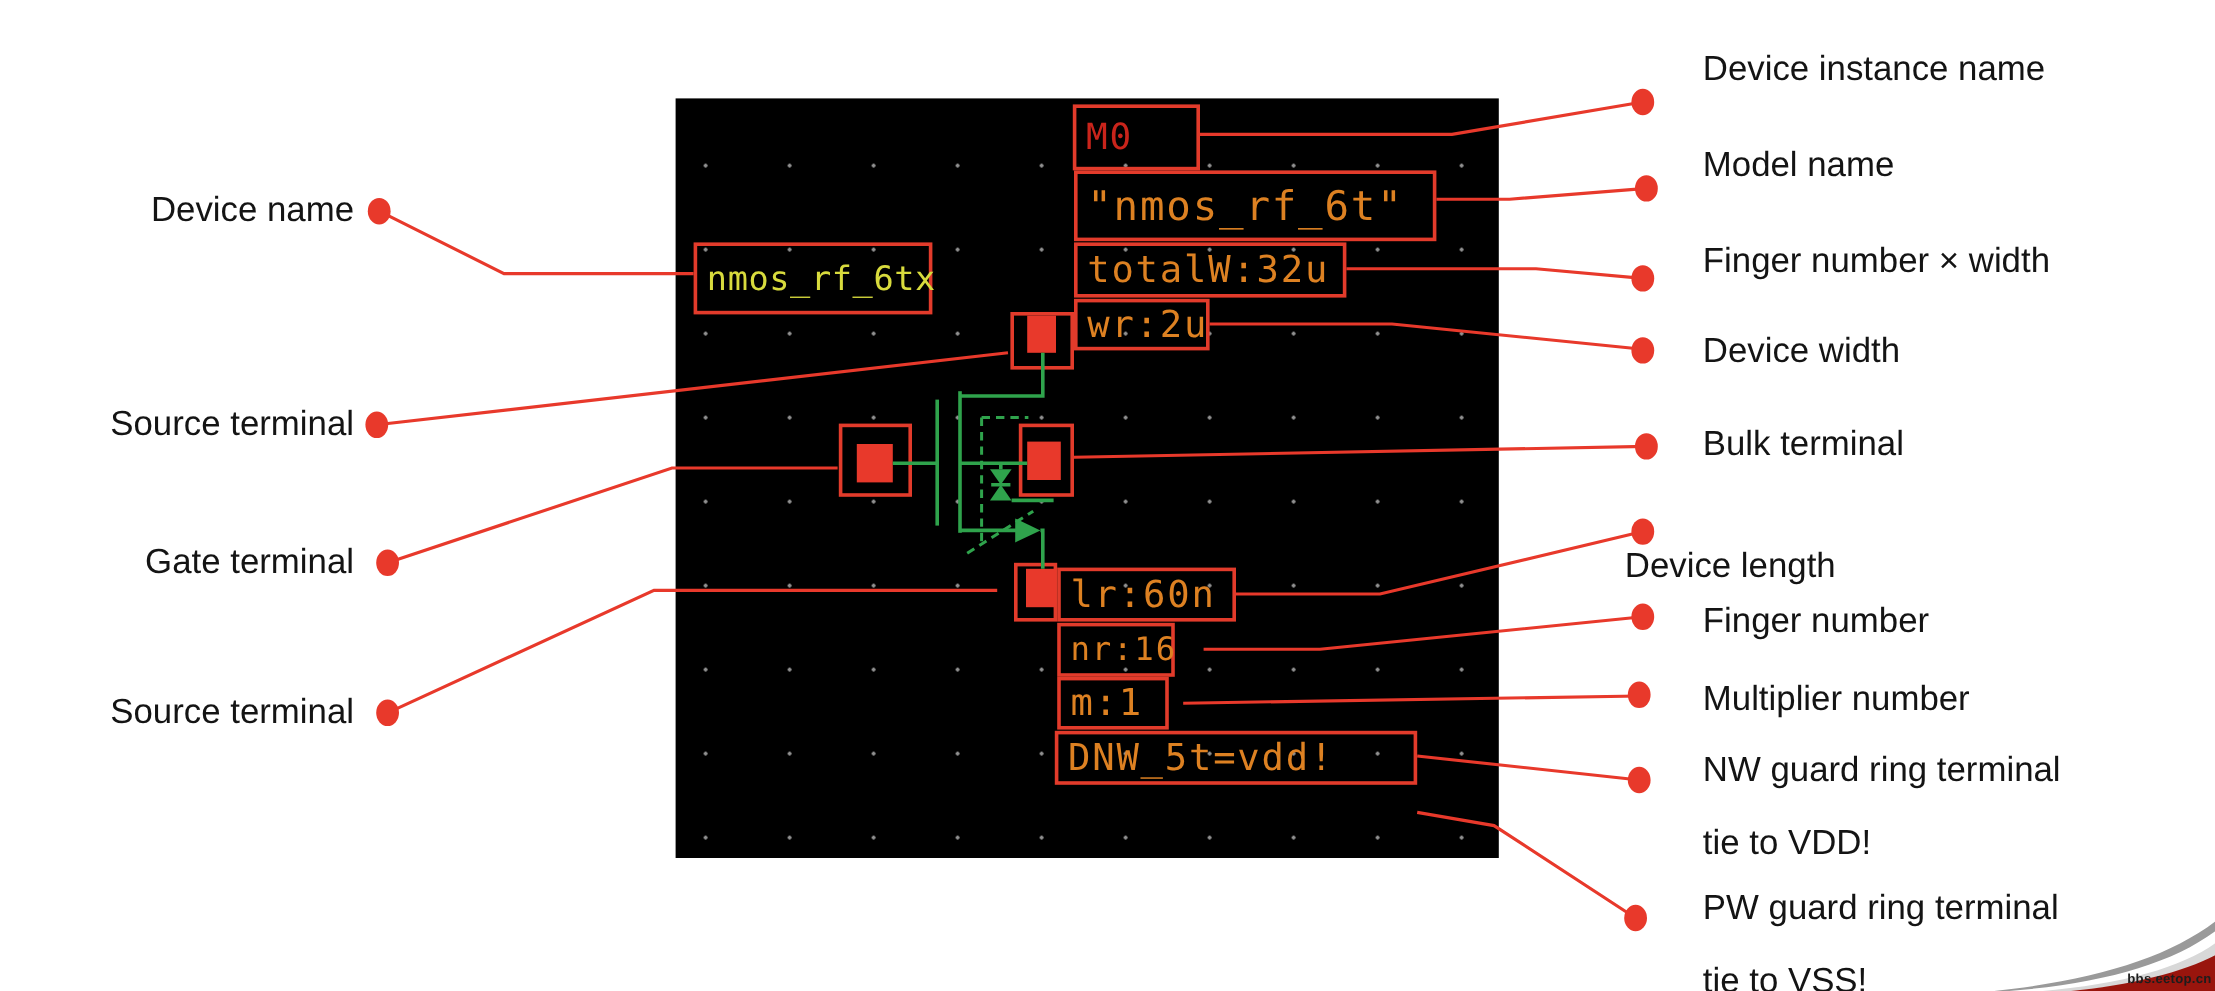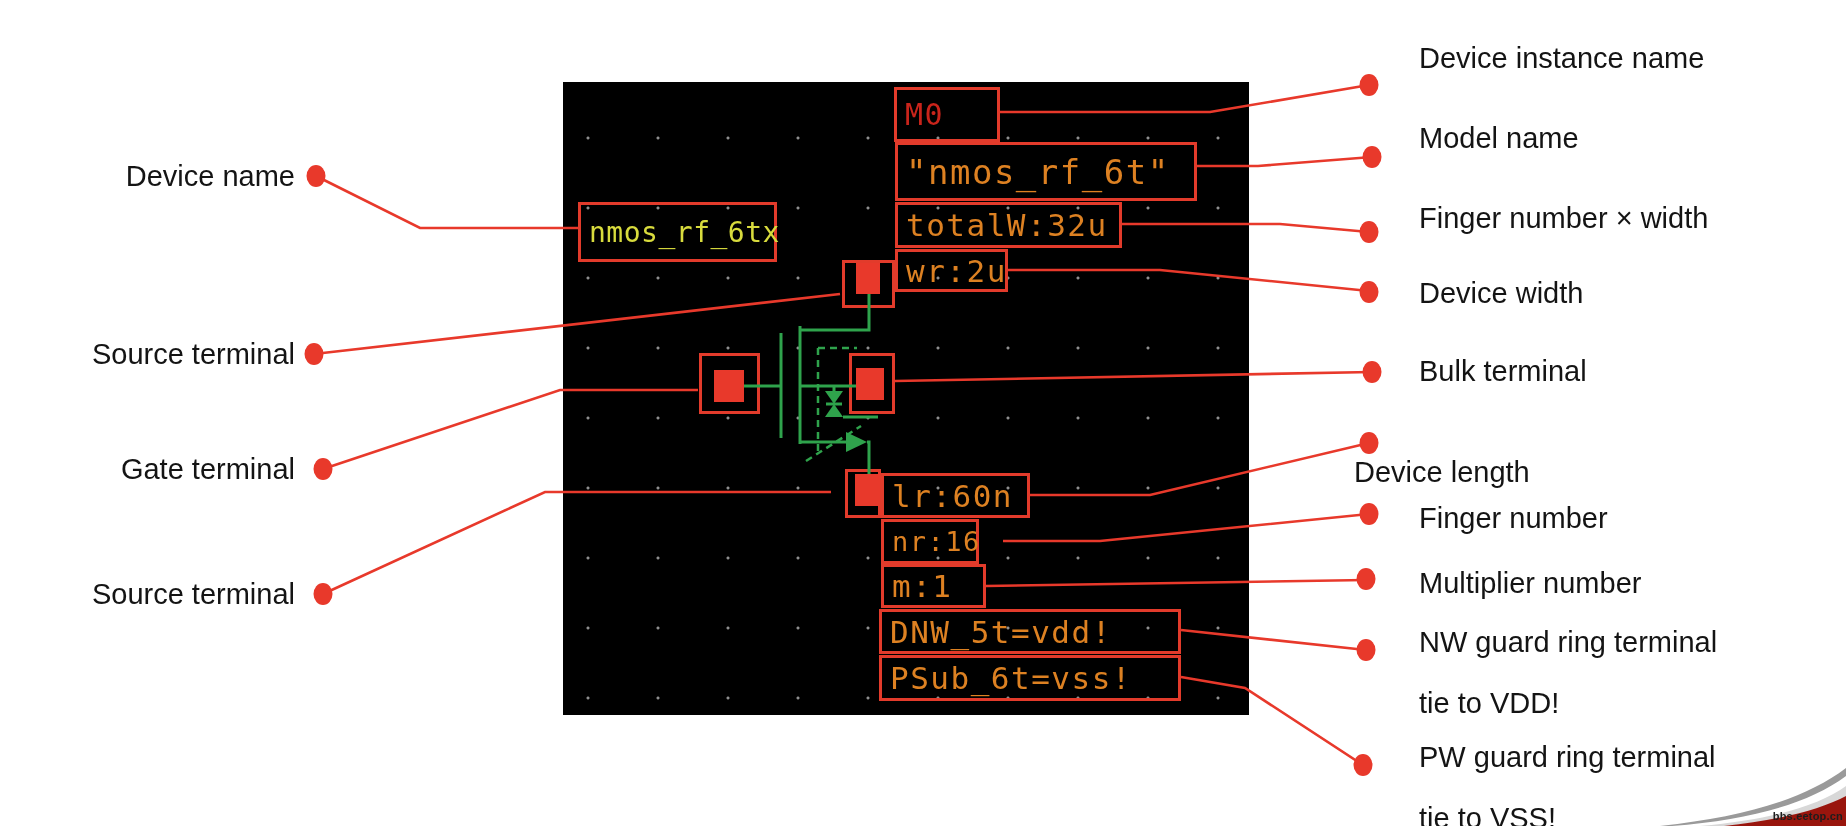--- a/index.html
+++ b/index.html
@@ -38,25 +38,24 @@
     <div class="cbox" style="left:332px;top:120px;width:227px;height:46px;font-size:31px;">totalW:32u</div>
 
     <div class="cbox" style="left:332px;top:167px;width:113px;height:43px;font-size:31px;">wr:2u</div>
 
     <div class="cbox" style="left:15px;top:120px;width:199px;height:60px;font-size:28px;color:#d8db3d;letter-spacing:0.5px;">nmos_rf_6tx</div>
 
     <div class="cbox" style="left:318px;top:391px;width:149px;height:45px;font-size:31px;">lr:60n</div>
 
     <div class="cbox" style="left:318px;top:437px;width:98px;height:45px;font-size:27px;">nr:16</div>
 
-    <div class="cbox" style="left:318px;top:482px;width:105px;height:44px;font-size:31px;">m:1</div>
+    <div class="cbox" style="left:318px;top:482px;width:93px;height:44px;font-size:31px;">m:1</div>
 
     <div class="cbox" style="left:316px;top:527px;width:302px;height:45px;font-size:31px;">DNW_5t=vdd!</div>
 
-    <div class="cbox" style="left:316px;top:573px;width:302px;height:46px;font-size:31px;">PSub_6t=vss!</div>
 
     <div class="pin-outline" style="left:279px;top:178px;width:53px;height:48px;"></div>
     <div class="pin-fill" style="left:293px;top:181px;width:24px;height:31px;"></div>
 
     <div class="pin-outline" style="left:136px;top:271px;width:61px;height:61px;"></div>
     <div class="pin-fill" style="left:151px;top:288px;width:30px;height:32px;"></div>
 
     <div class="pin-outline" style="left:286px;top:271px;width:46px;height:61px;"></div>
     <div class="pin-fill" style="left:293px;top:286px;width:28px;height:32px;"></div>
 

